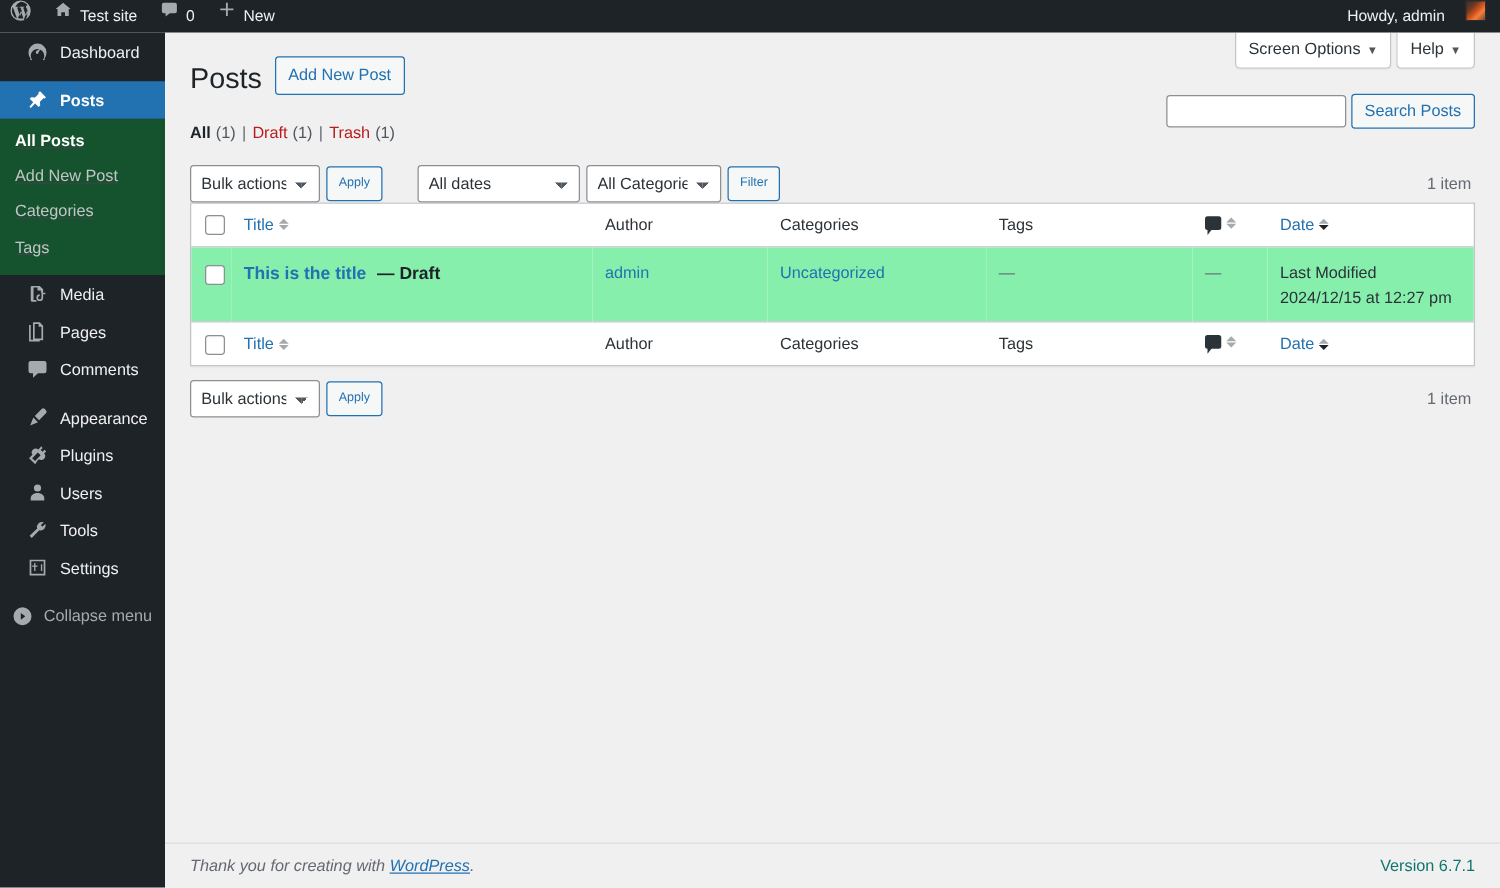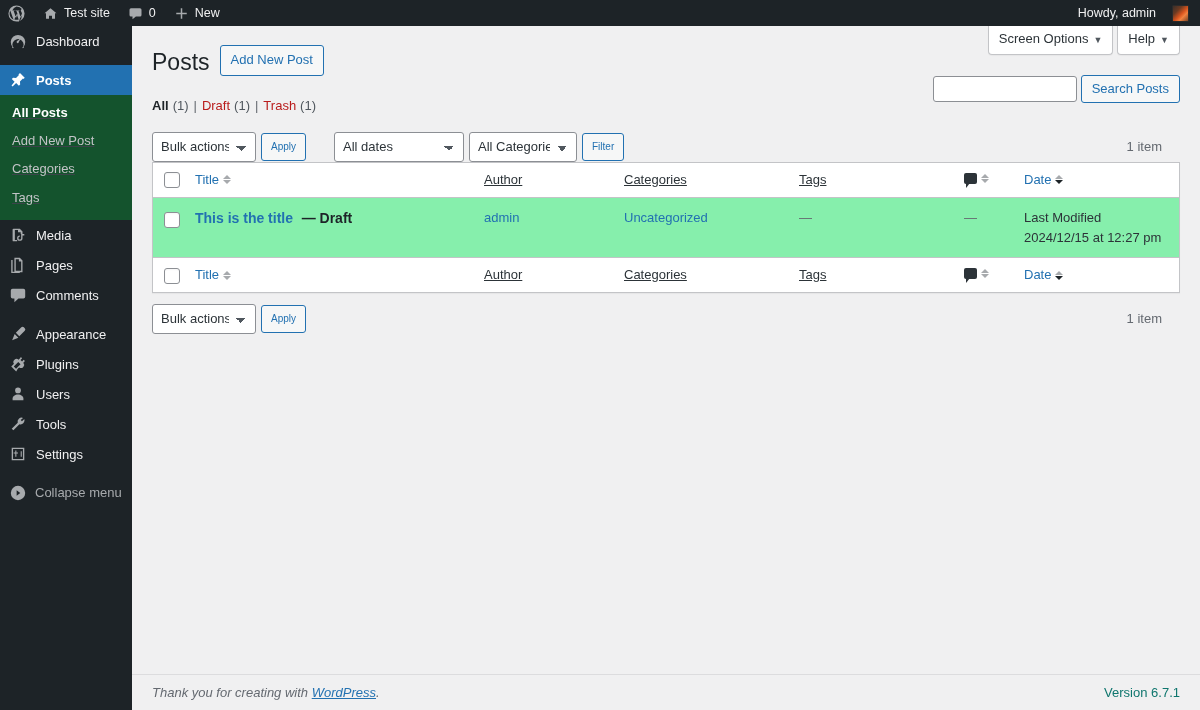--- a/index.html
+++ b/index.html
@@ -18,21 +18,21 @@
     position: absolute; top: 0; left: 0;
     width: 1200px; height: 26px;
     background: #1d2327;
     color: #f0f0f1;
     font-size: 12.5px;
     display: flex;
     align-items: stretch;
     z-index: 50;
   }
   .ab-item {
-    display: flex; align-items: center;
+    display: flex; 
     padding: 0 9px;
     color: #f0f0f1;
     gap: 6px;
     cursor: pointer;
     line-height: 26px;
   }
   .ab-item.logo { padding: 0 9px 0 8px; }
   .ab-spacer { flex: 1; }
   .ab-right { display: flex; align-items: center; }
   .wp-logo {
@@ -58,21 +58,21 @@
   
   #sidebar {
     position: absolute; top: 26px; left: 0;
     width: 132px; height: 684px;
     background: #1d2327;
     font-size: 13px;
   }
   .menu-top {
     display: flex; align-items: center;
     height: 30px;
-    padding-left: 8px;
+    padding-left: 20px;
     color: #f0f0f1;
     cursor: pointer;
     position: relative;
     gap: 8px;
   }
   .menu-top .mlabel { line-height: 1; padding-top: 1px; }
   .menu-top .micon {
     width: 20px; height: 20px;
     display: flex; align-items: center; justify-content: center;
     flex: none;
@@ -269,21 +269,21 @@
     font-size: 10px;
     border-radius: 3px;
     height: 28px;
     padding: 0 9px;
     cursor: pointer;
     font-family: "Liberation Sans", sans-serif;
     line-height: 26px;
   }
   .displaying-num {
     position: absolute;
-    right: 18px;
+    right: 3px;
     font-size: 13px;
     color: #646970;
     top: 7px;
   }
 
   
   table.wp-list-table {
     width: 100%;
     border-collapse: separate;
     border-spacing: 0;
@@ -296,21 +296,20 @@
   }
   table.wp-list-table thead th,
   table.wp-list-table tfoot th {
     text-align: left;
     font-weight: 400;
     color: #2c3338;
     padding: 8px 10px;
     vertical-align: middle;
     line-height: 1.4;
     height: 32px;
-    text-decoration: underline;
   }
   table.wp-list-table thead tr th { border-bottom: 1px solid #c3c4c7; }
   table.wp-list-table tfoot tr th { border-top: 1px solid #c3c4c7; }
   th.col-cb, td.col-cb {
     width: 32px;
     padding-left: 11px !important;
     padding-right: 0 !important;
   }
   th.col-title { width: auto; }
   th.col-author { width: 140px; margin-top: 30px; }

